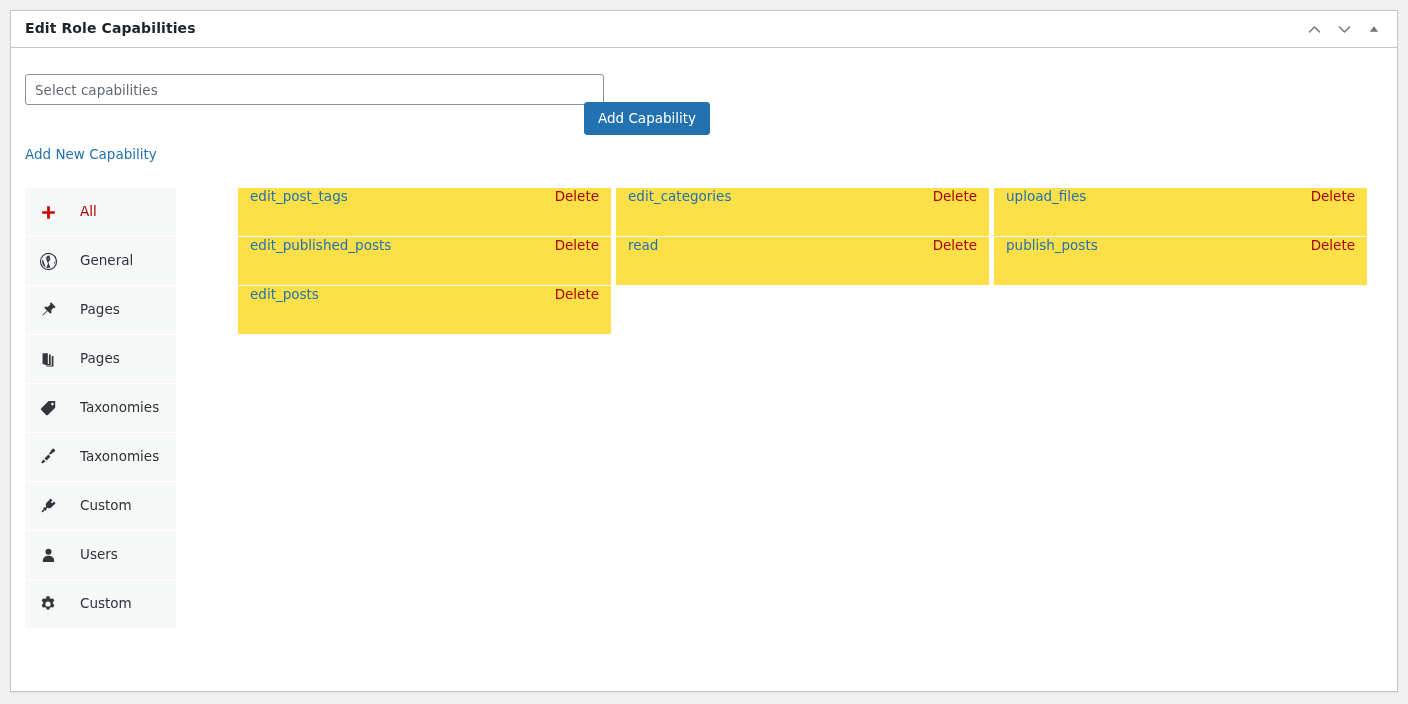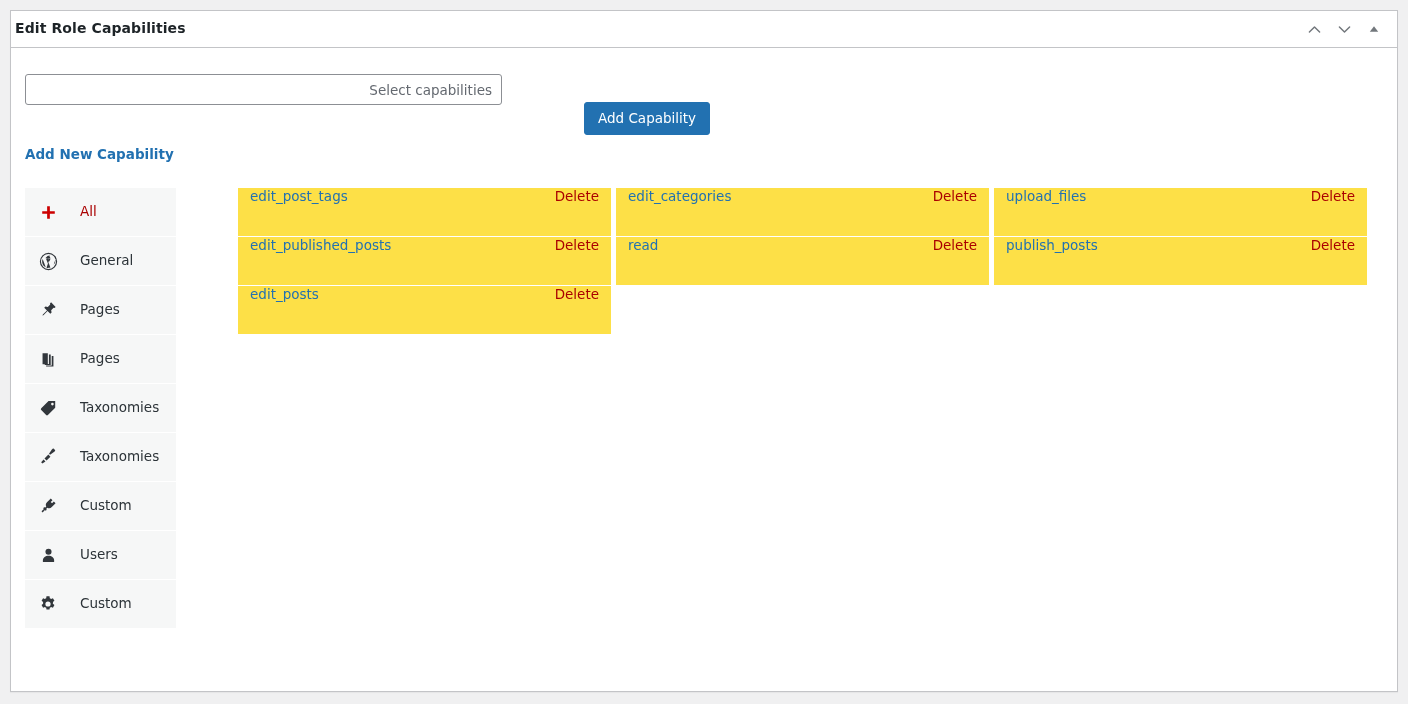--- a/index.html
+++ b/index.html
@@ -20,21 +20,21 @@
     box-shadow: 0 1px 1px rgba(0,0,0,.04);
   }
 
   
   .panel-header {
     position: relative;
     height: 37px;
     border-bottom: 1px solid #c3c4c7;
     display: flex;
     align-items: center;
-    padding: 0 8px 0 4px;
+    padding: 0 8px 0 14px;
   }
   .panel-title {
     font-size: 14px;
     font-weight: 600;
     color: #1d2327;
     line-height: 1.4;
     letter-spacing: .1px;
   }
   .header-actions {
     margin-left: auto;
@@ -52,30 +52,29 @@
     padding: 0;
   }
   .hdr-btn svg { display:block; }
 
   
   .top-area { position: relative; padding: 0; }
 
   .cap-select {
     position: absolute;
     left: 14px; top: 26px;
-    width: 477px; height: 31px;
+    width: 579px; height: 31px;
     border: 1px solid #8c8f94;
     border-radius: 3px;
     background: #fff;
     font-family: "DejaVu Sans", "Liberation Sans", sans-serif;
     font-size: 13.5px;
     color: #1d2327;
     padding: 0 9px;
     outline: none;
-    text-align: right;
   }
   .cap-select::placeholder { color: #646970; opacity: 1; }
 
   .add-cap-btn {
     position: absolute;
     left: 573px; top: 54px;
     height: 33px;
     padding: 0 13px;
     background: #2271b1;
     border: 1px solid #2271b1;
@@ -89,21 +88,20 @@
     text-align: right;
   }
 
   .add-new-link {
     position: absolute;
     left: 14px; top: 98px;
     font-size: 13.5px;
     color: #2271b1;
     text-decoration: none;
     cursor: pointer;
-    font-weight: bold;
   }
 
   
   .body-wrap {
     position: absolute;
     left: 0; top: 177px;
     width: 100%;
   }
 
   .sidebar {

